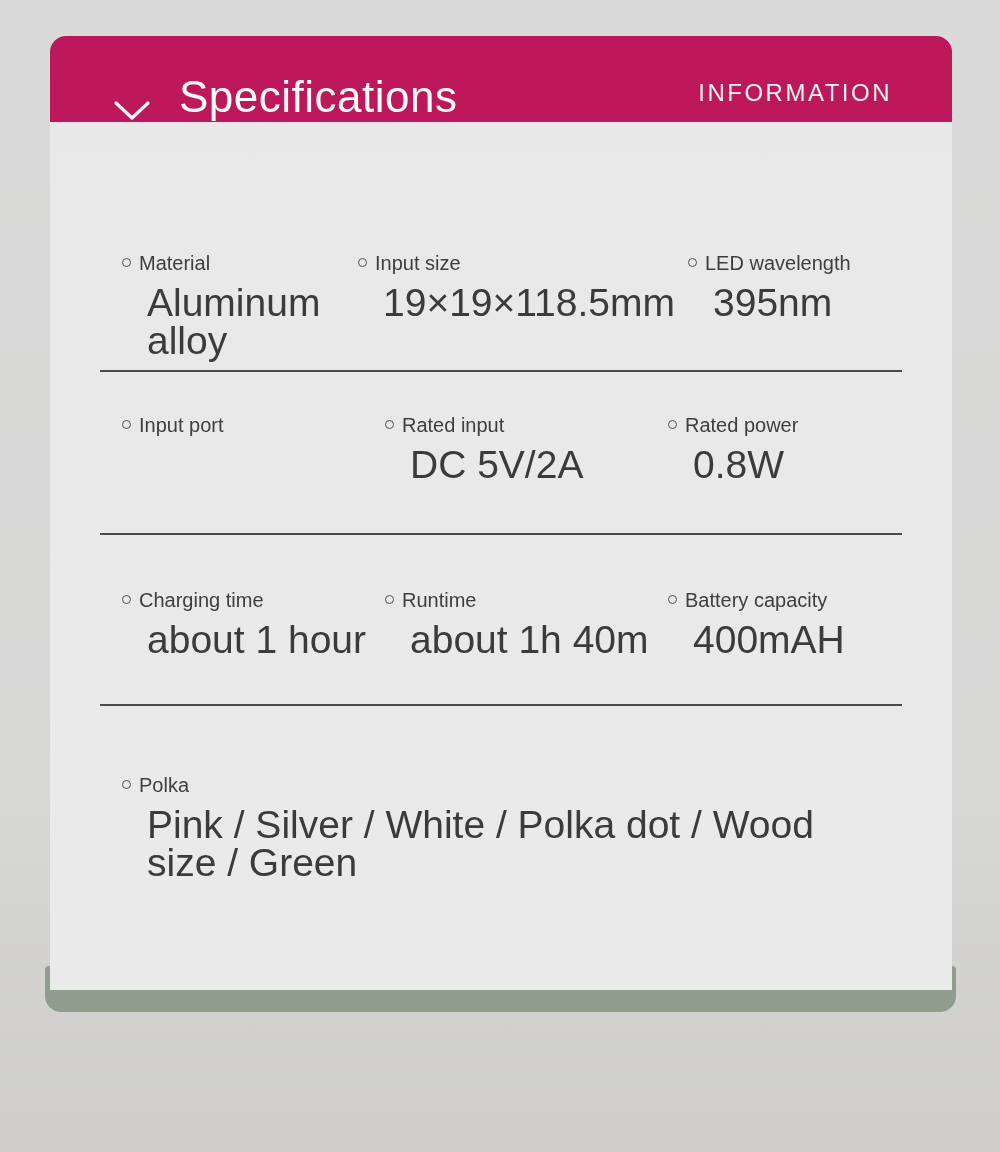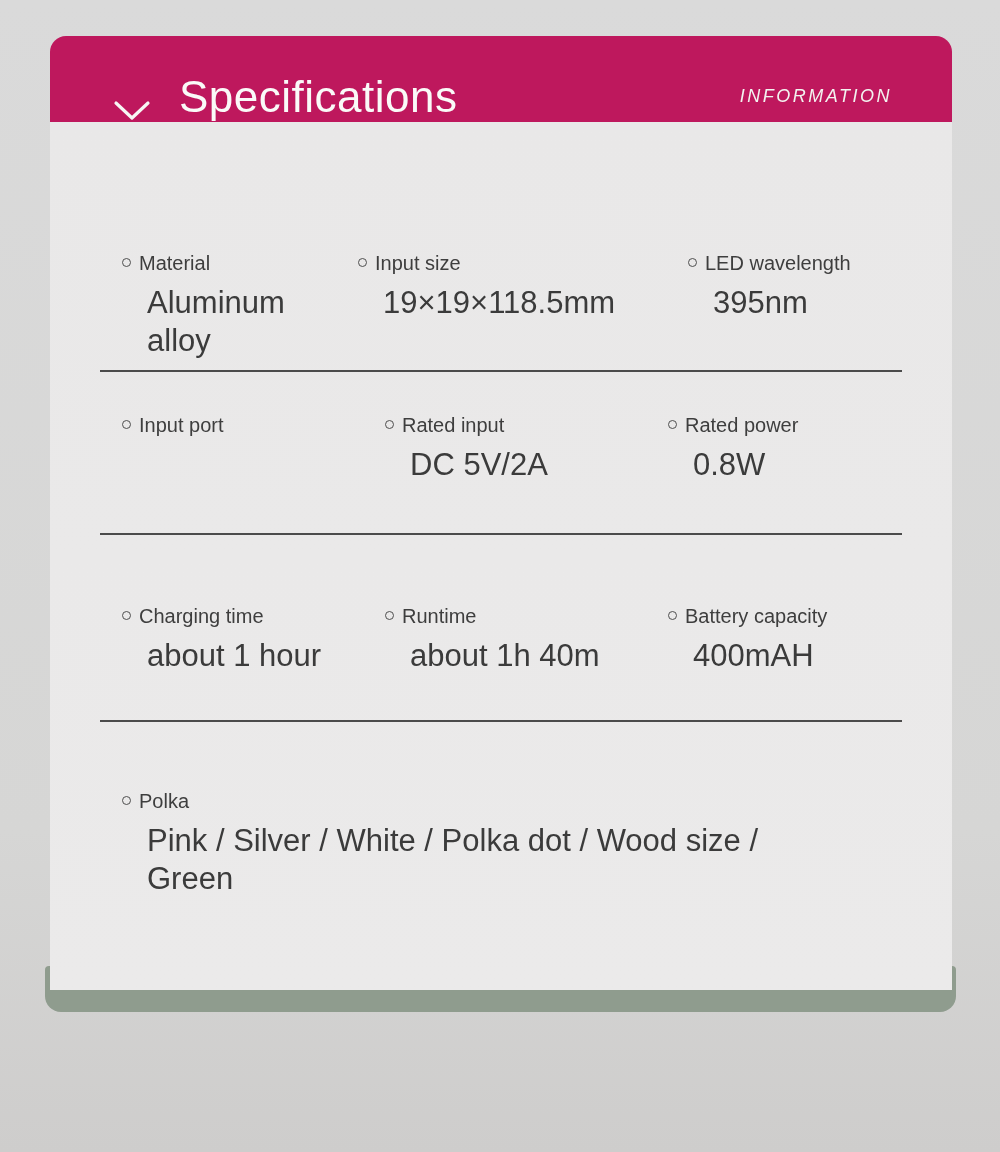--- a/index.html
+++ b/index.html
@@ -30,50 +30,49 @@
     box-sizing: border-box;
   }
   .chevron { margin-top: 16px; flex: none; cursor: pointer; }
   .header-title {
     margin: 8px 0 0 28px;
     font-size: 44px; font-weight: 400;
     color: #fafaf8; letter-spacing: 0.5px;
   }
   .header-badge {
     margin-left: auto; align-self: flex-end; margin-bottom: 15px;
-    font-size: 18px; letter-spacing: 2.5px;
+    font-size: 24px; letter-spacing: 2.5px;
     color: #f3f3f0;
-    font-style: italic;
   }
 
   .card-body {
     background: linear-gradient(180deg, #e9e8e8 0%, #ebeaea 100%);
     height: 868px;
     box-sizing: border-box;
   }
 
   .specs { margin: 0 50px; }
   .spec-row { border-bottom: 2px solid #4b4b4b; box-sizing: border-box; }
   .spec-row.no-divider { border-bottom: none; }
 
   .row-a { display: grid; grid-template-columns: 236px 330px 1fr; padding: 128px 0 10px 22px; }
   .row-b1 { display: grid; grid-template-columns: 263px 283px 1fr; padding: 40px 0 49px 22px; }
-  .row-b2 { display: grid; grid-template-columns: 263px 283px 1fr; padding: 68px 0 45px 22px; }
+  .row-b2 { display: grid; grid-template-columns: 263px 283px 1fr; padding: 52px 0 45px 22px; }
   .row-d  { display: block; padding: 66px 0 0 22px; }
 
   .label-line { display: flex; align-items: center; gap: 8px; }
   .bullet {
     width: 9px; height: 9px; box-sizing: border-box;
     border: 1.5px solid #4f4f4f; border-radius: 50%;
     background: transparent; flex: none; margin-top: -2px;
   }
   .spec-label { font-size: 20px; line-height: 26px; color: #3e3e3e; }
   .spec-value {
     margin: 8px 0 0 25px;
-    font-size: 31px; line-height: 38px;
+    font-size: 39px; line-height: 38px;
     color: #3b3b3b;
   }
   .wrap-narrow { max-width: 200px; }
   .row-d .spec-value { max-width: 700px; }
 </style>
 </head>
 <body>
 
 <div class="page">
 

